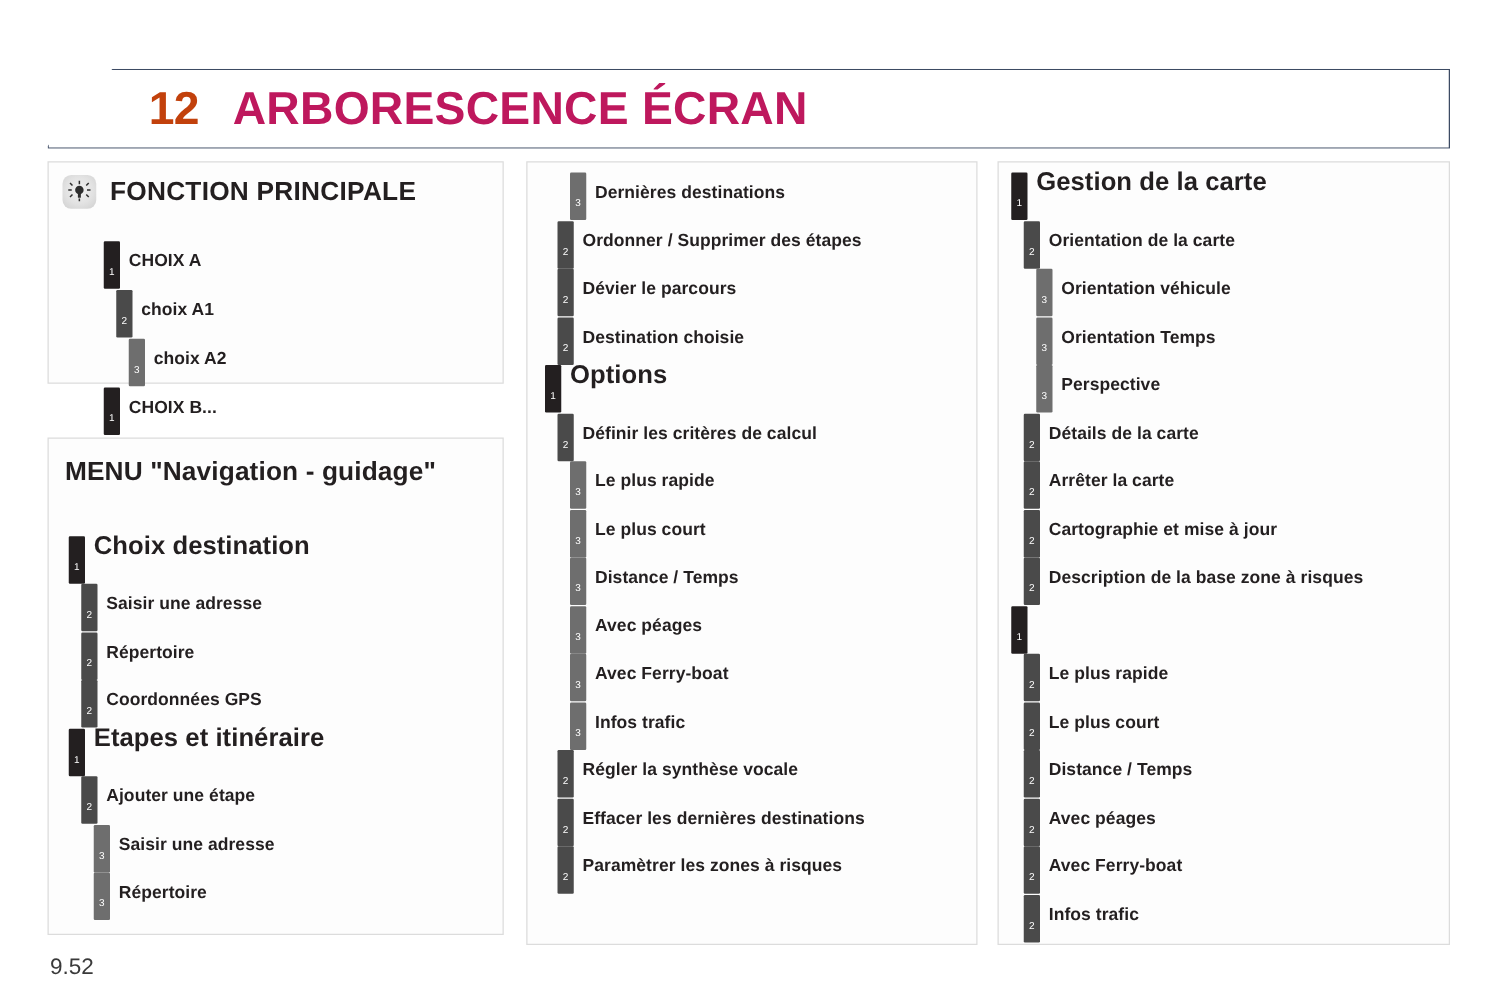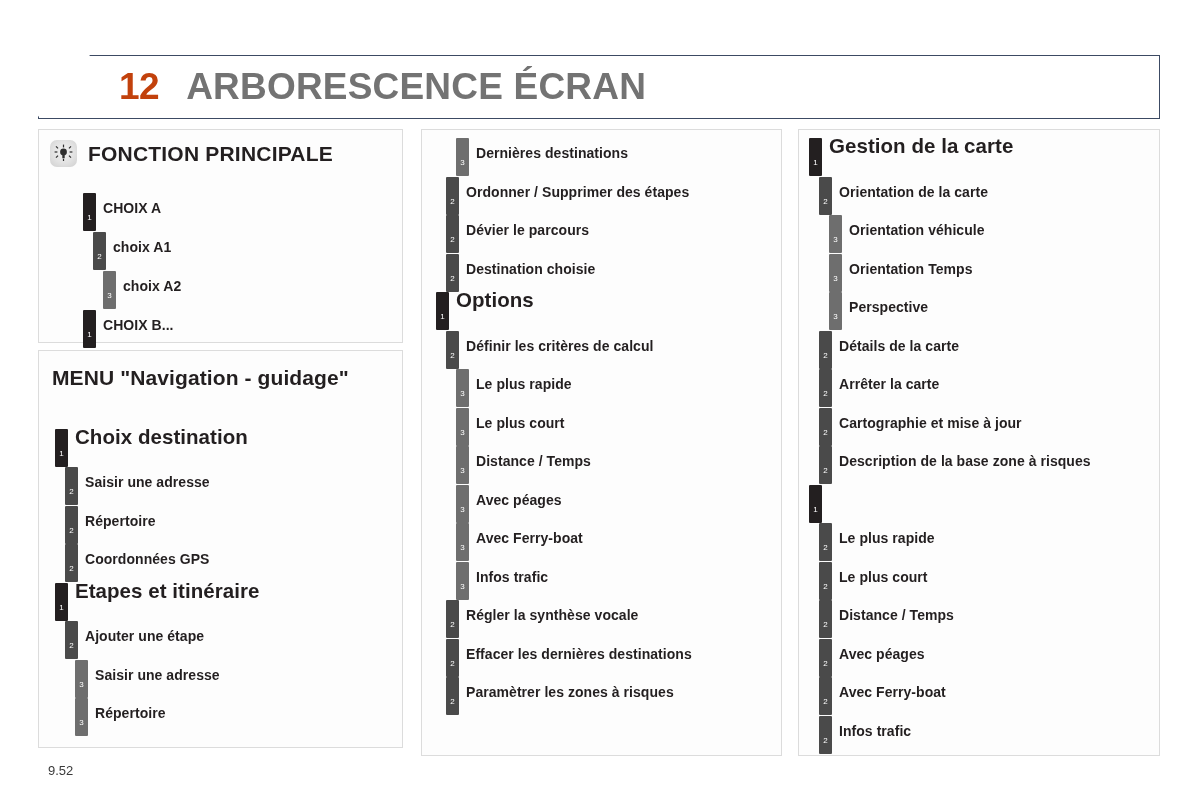--- a/index.html
+++ b/index.html
@@ -44,31 +44,31 @@
     font-weight: bold;
     letter-spacing: -0.5px;
     margin-left: 81px;
     color: #c2410c;
   }
   #chapter-title {
     font-size: 37px;
     font-weight: bold;
     letter-spacing: 0.2px;
     margin-left: 27px;
-    color: #737373;
+    color: #be185d;
   }
 
   
   .panel {
     position: absolute;
     background: #fdfdfd;
     border: 1px solid #dcdcdc;
     box-sizing: border-box;
   }
-  #panel-fonction-principale { left: 38px;  top: 129px; width: 365px; height: 214px; }
+  #panel-fonction-principale { left: 38px;  top: 129px; width: 365px; height: 178px; }
   #panel-menu-navigation    { left: 38px;  top: 350px; width: 365px; height: 398px; }
   #panel-middle             { left: 421px; top: 129px; width: 361px; height: 627px; }
   #panel-right              { left: 798px; top: 129px; width: 362px; height: 627px; }
 
   
   .panel-heading-row {
     display: flex;
     align-items: center;
     padding: 10px 0 0 11px;
   }
@@ -133,23 +133,23 @@
     letter-spacing: 0.05px;
     white-space: nowrap;
   }
   
   .size-big    { font-size: 20.5px; font-weight: bold; line-height: 20px; margin-top: -2px; }
   .size-medium { font-size: 14px;   font-weight: bold; line-height: 14px; margin-top: 8px; }
 
   
   #page-number {
     position: absolute;
-    left: 48px;
+    left: 40px;
     top: 763px;
-    font-size: 13px;
+    font-size: 18px;
     color: #3a3a3a;
   }
 </style>
 </head>
 <body>
 
 <div id="header-banner"></div>
 <div id="header-inner">
   <span id="chapter-number">12</span>
   <span id="chapter-title">ARBORESCENCE ÉCRAN</span>

